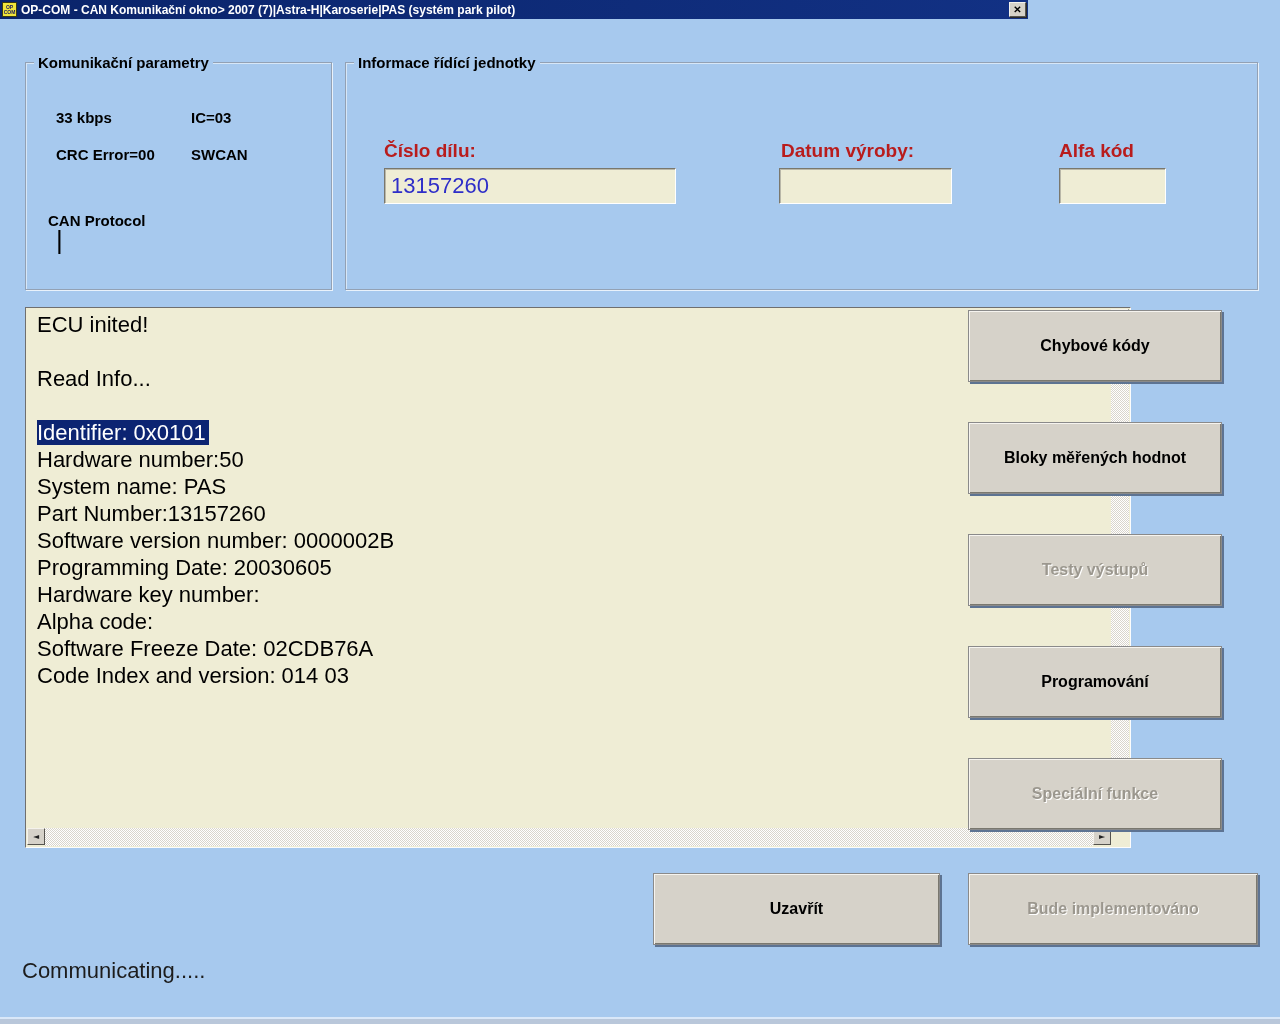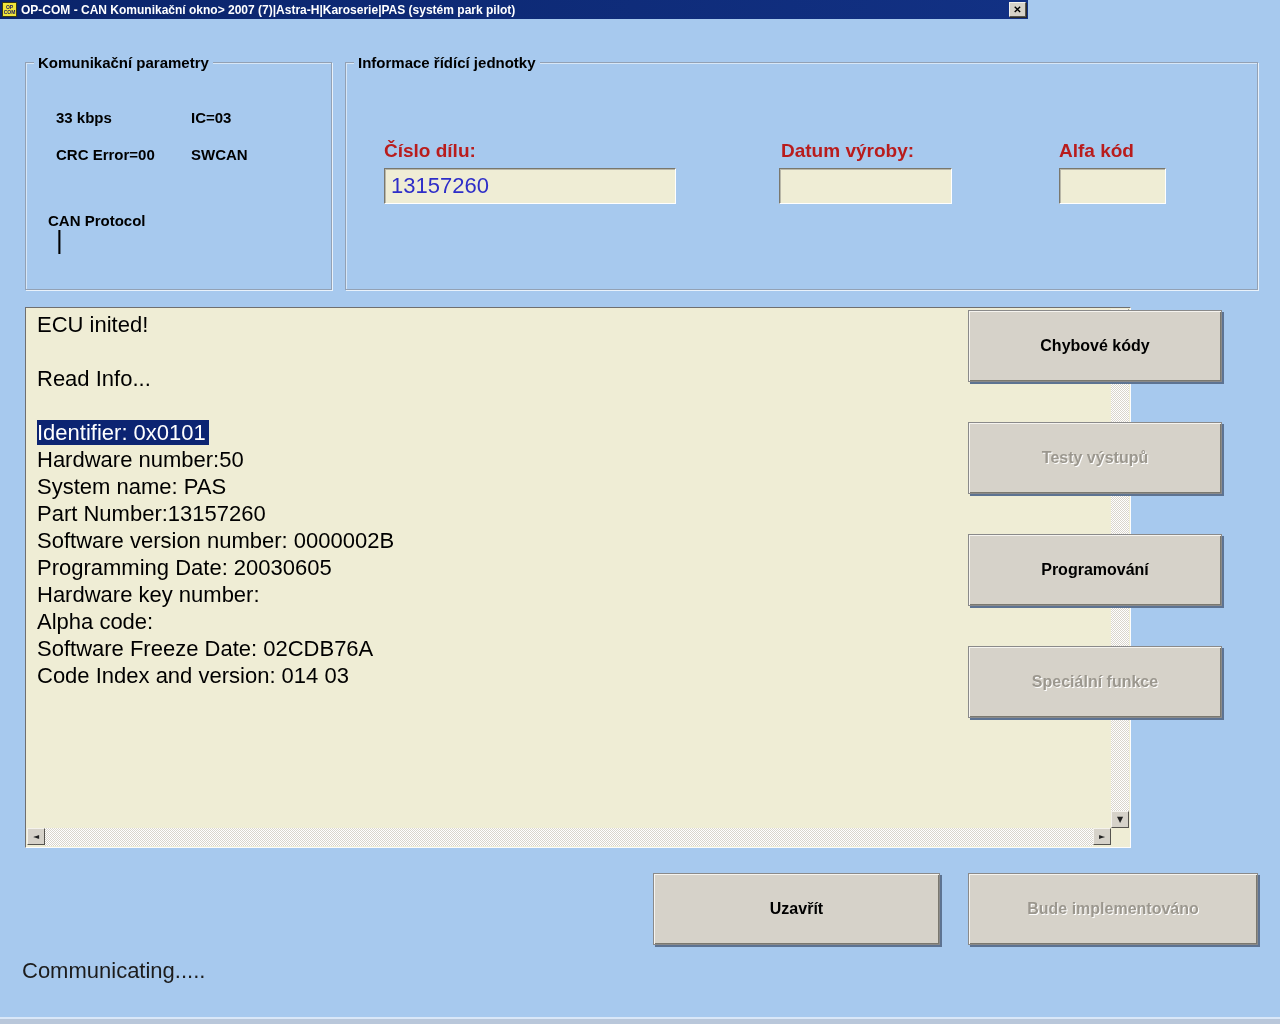--- a/index.html
+++ b/index.html
@@ -153,20 +153,21 @@
         </div>
       <div class="track dither"></div>
       <div class="sbtn right">
           <span>►</span>
         </div>
     </div>
   </div>
 
   <div class="right-col" id="right-buttons">
       <button class="btn side-btn">Chybové kódy</button>
+      <button class="btn side-btn">Bloky měřených hodnot</button>
       <button class="btn side-btn disabled">Testy výstupů</button>
       <button class="btn side-btn">Programování</button>
       <button class="btn side-btn disabled">Speciální funkce</button>
     </div>
 
   <button class="btn bottom-btn" id="btn-close-window">Uzavřít</button>
   <button class="btn bottom-btn disabled" id="btn-not-implemented">Bude implementováno</button>
 
   <div class="status">Communicating.....</div>
 

